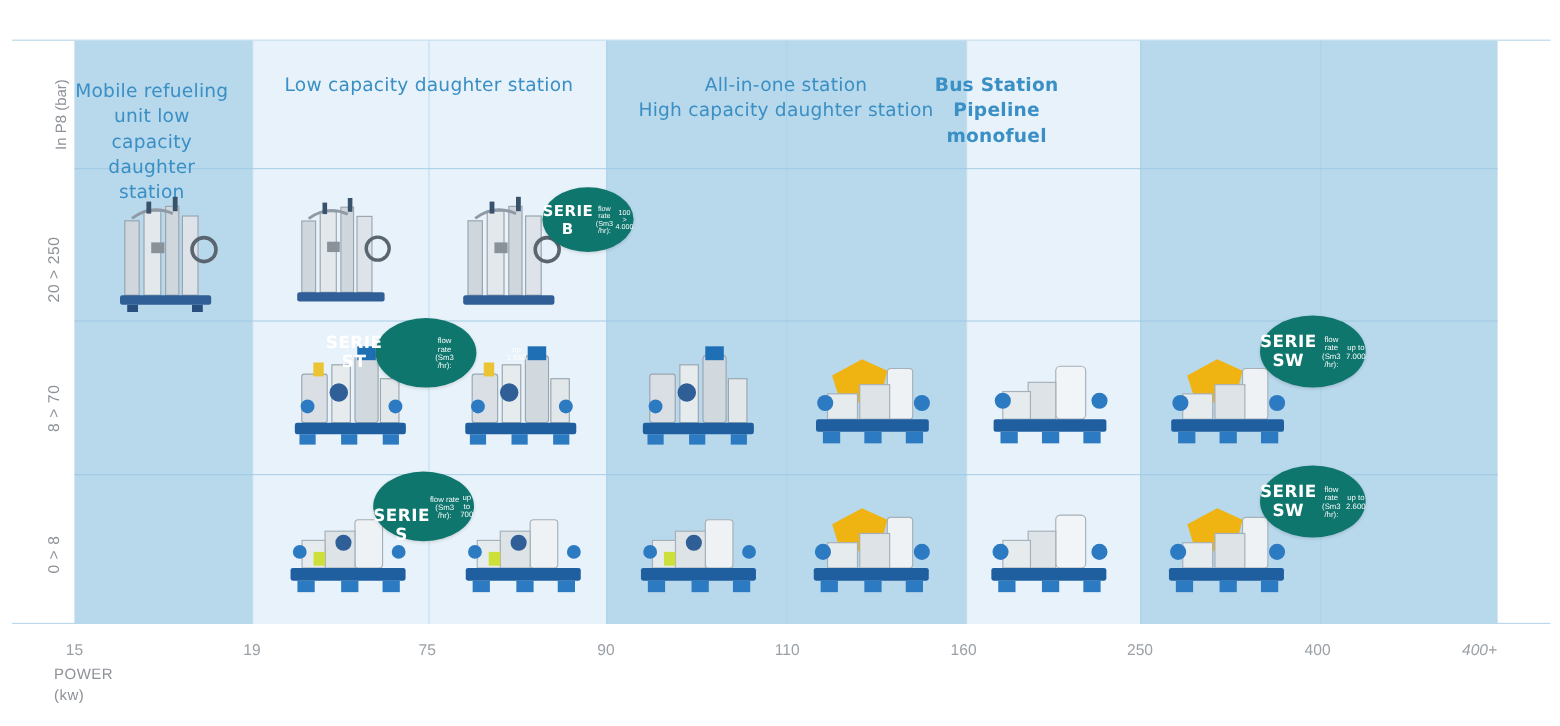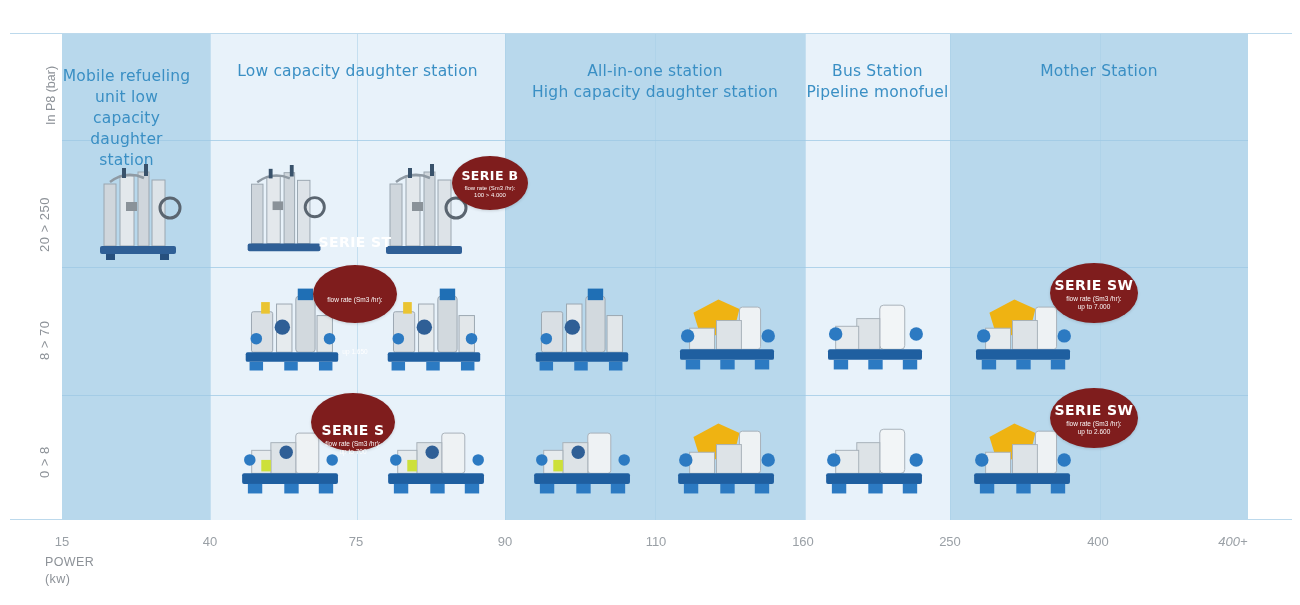--- a/index.html
+++ b/index.html
@@ -74,24 +74,24 @@
   }
   .xtitle{
     position:absolute; left:45px; top:554px;
     color:#8d9298; font-size:12.5px; line-height:17px; letter-spacing:.4px;
   }
 
   
   .badge{
     position:absolute;
     border-radius:50%;
-    background:#7f1d1d;
+    background:#0f766e;
     color:#ffffff;
     text-align:center;
-    display:flex; flex-direction:column; align-items:center; justify-content:center;
+    display:flex; flex-direction:row; align-items:center; justify-content:center;
     box-shadow:0 1px 3px rgba(0,0,0,.14);
   }
   .badge .bt{
     font-weight:bold; letter-spacing:.4px;
     font-family:"DejaVu Sans", sans-serif;
   }
   .badge .bs{ opacity:.97; }
   .badge .bv{ opacity:.97; }
 
   
@@ -135,36 +135,33 @@
 
   <div class="hdr" style="left:210px; top:61px; width:295px;">
     <div>Low capacity daughter station</div>
   </div>
 
   <div class="hdr" style="left:505px; top:61px; width:300px;">
     <div>All-in-one station</div>
     <div>High capacity daughter station</div>
   </div>
 
-  <div class="hdr" style="left:805px; top:61px; width:145px;">
+  <div class="hdr" style="left:758px; top:61px; width:145px;font-weight:bold;">
     <div>Bus Station</div>
     <div>Pipeline monofuel</div>
   </div>
 
-  <div class="hdr" style="left:950px; top:61px; width:298px;">
-    <div>Mother Station</div>
-  </div>
 
   <div class="ytitle" style="left:44px; top:125px;">In P8 (bar)</div>
   <div class="ylab" style="left:37px; top:252px;">20 &gt; 250</div>
   <div class="ylab" style="left:37px; top:360px;">8 &gt; 70</div>
   <div class="ylab" style="left:37px; top:478px;">0 &gt; 8</div>
 
   <div class="xtick" style="left:32px;">15</div>
-  <div class="xtick" style="left:180px;">40</div>
+  <div class="xtick" style="left:180px;">19</div>
   <div class="xtick" style="left:326px;">75</div>
   <div class="xtick" style="left:475px;">90</div>
   <div class="xtick" style="left:626px;">110</div>
   <div class="xtick" style="left:773px;text-align:center;">160</div>
   <div class="xtick" style="left:920px;">250</div>
   <div class="xtick" style="left:1068px;">400</div>
   <div class="xtick" style="left:1203px;font-style:italic;">400+</div>
 
   <div class="xtitle">
     <div>POWER</div>

